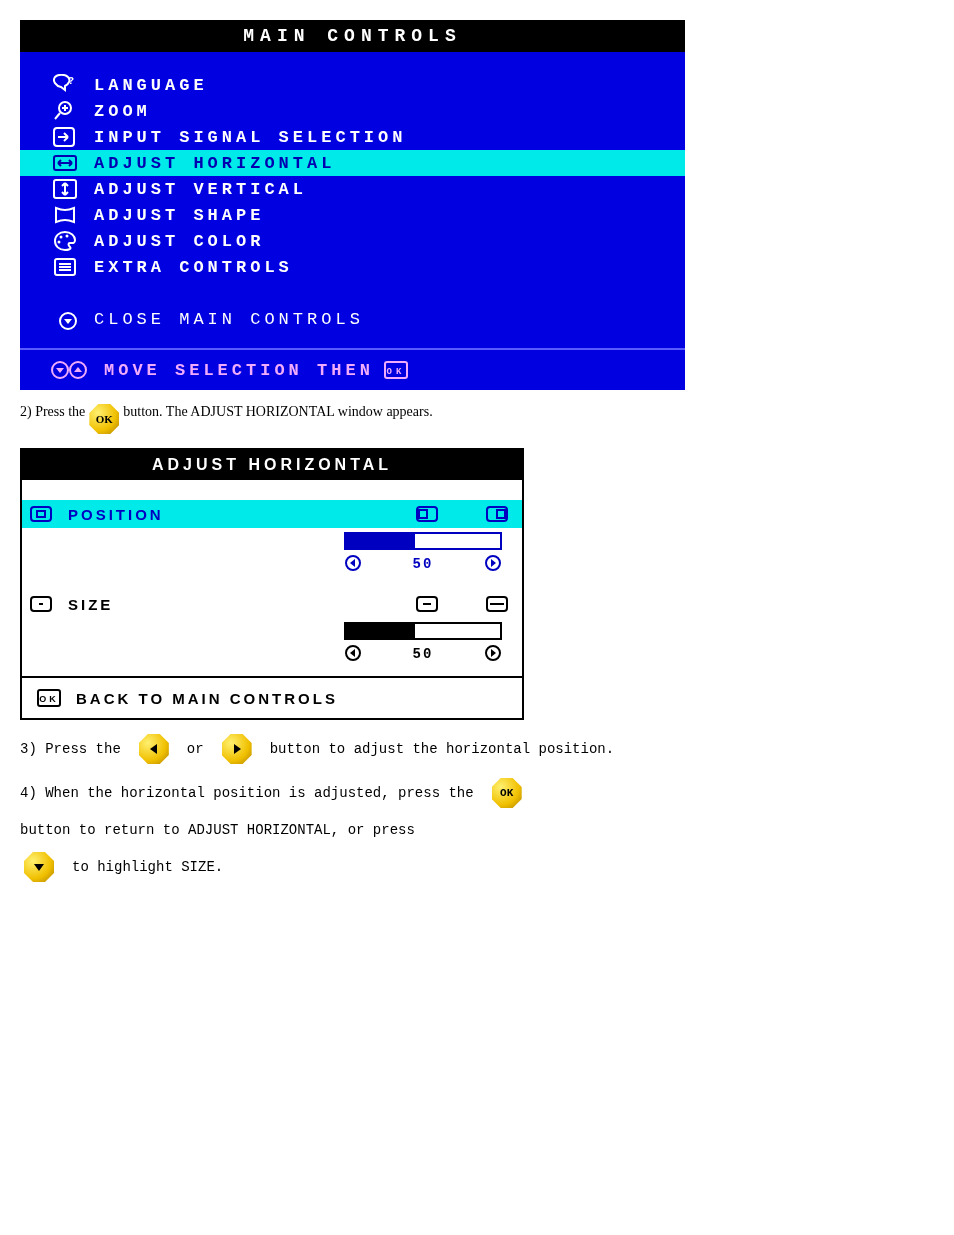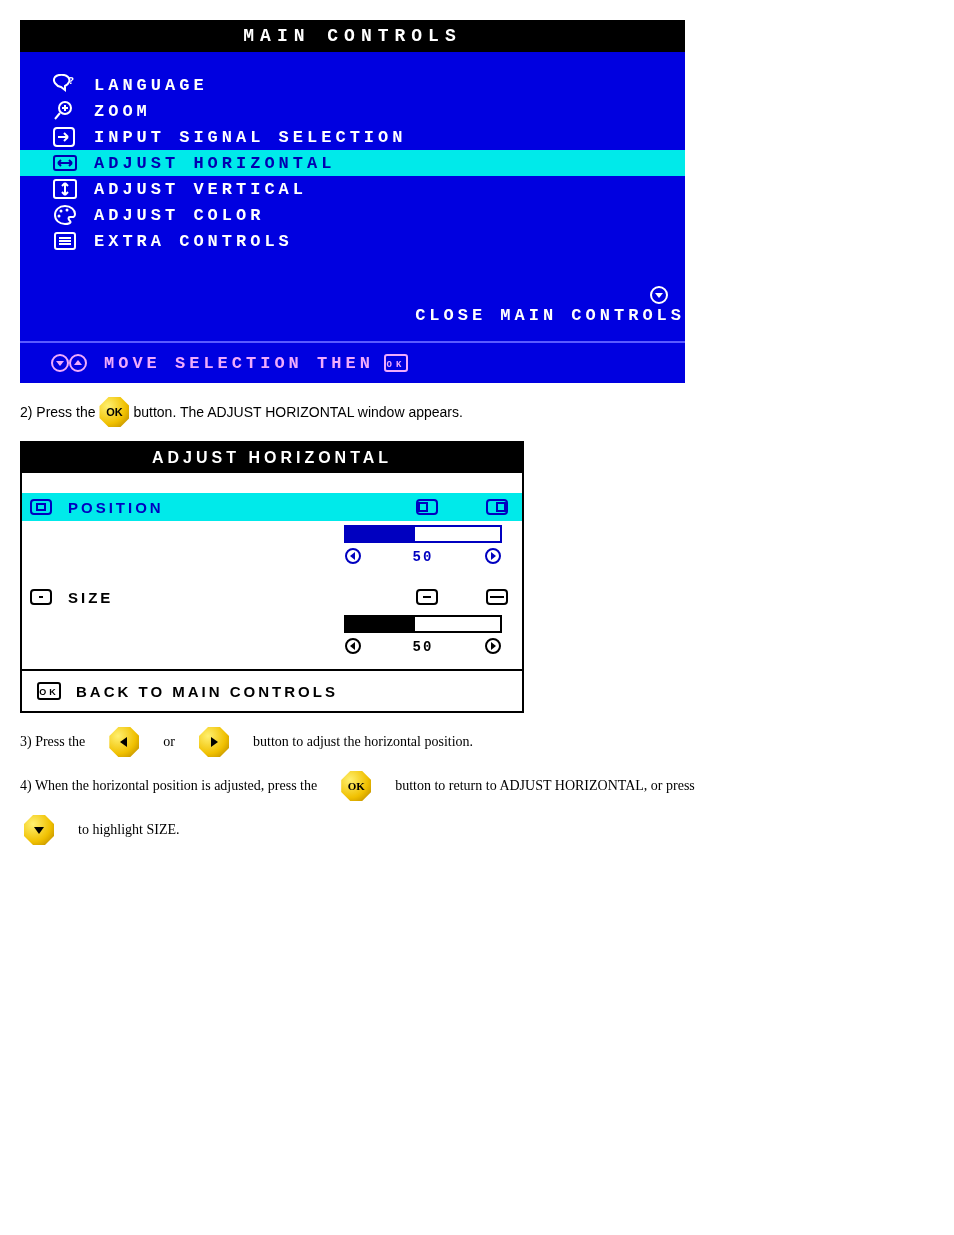--- a/index.html
+++ b/index.html
@@ -46,27 +46,26 @@
       display: inline-flex;
       align-items: center;
       justify-content: center;
       margin-right: 14px;
       color: inherit;
       flex-shrink: 0;
     }
     .close-row {
       margin-top: 26px;
       display: flex;
-      align-items: flex-end;
+      align-items: flex-start;
       padding: 4px 0 12px 36px;
       color: #fff;
-      font-weight: bold;
+      font-weight: normal;
       letter-spacing: 4px;
       font-size: 17px;
-      flex-direction: column;
     }
     .main-divider {
       border-top: 2px solid #5a5aff;
     }
     .footer-row {
       display: flex;
       align-items: center;
       padding: 10px 0 10px 30px;
       color: #f0abfc;
       font-weight: bold;
@@ -77,23 +76,22 @@
       margin-right: 14px;
     }
     .inline-ok {
       margin-left: 10px;
       display: inline-flex;
       align-items: center;
     }
     .instruction-line {
       margin: 14px 0;
       display: flex;
-      align-items: center;
       font-size: 14px;
-      font-family: Liberation Sans, sans-serif;
+      font-family: Liberation Serif, serif;
     }
     .yellow-btn {
       width: 30px;
       height: 30px;
       background: radial-gradient(circle at 30% 30%, #fff070, #f0c000 60%, #b08000);
       display: inline-flex;
       align-items: center;
       justify-content: center;
       margin: 0 4px;
       flex-shrink: 0;
@@ -203,22 +201,22 @@
       font-size: 15px;
       font-family: Arial, sans-serif;
     }
     .adjust-footer .row-icon {
       margin-right: 14px;
     }
     .step-text {
       display: flex;
       align-items: center;
       flex-wrap: wrap;
-      gap: 20px;
-      font-family: Liberation Serif, serif;
+      gap: 14px;
+      font-family: Liberation Mono, monospace;
       font-size: 14px;
     }
     svg {
       display: block;
     }
   </style>
 </head>
 <body>
 
 <div class="main-panel">
@@ -268,20 +266,28 @@
     <div class="menu-item">
       <span class="menu-icon">
         <svg width="26" height="22" viewBox="0 0 26 22">
             <rect x="2" y="2" width="22" height="18" rx="2" fill="none" stroke="currentColor" stroke-width="2"></rect>
             <path d="M13 5v12M13 5l-3 3M13 5l3 3M13 17l-3-3M13 17l3-3" stroke="currentColor" stroke-width="2" fill="none"></path>
           </svg>
       </span>
       <span>ADJUST VERTICAL</span>
     </div>
 
+    <div class="menu-item">
+      <span class="menu-icon">
+        <svg width="26" height="22" viewBox="0 0 26 22">
+            <path d="M4 4c0 0 5 2 9 2s9-2 9-2v14s-5-2-9-2-9 2-9 2z" stroke="currentColor" stroke-width="2" fill="none"></path>
+          </svg>
+      </span>
+      <span>ADJUST SHAPE</span>
+    </div>
 
     <div class="menu-item">
       <span class="menu-icon">
         <svg width="26" height="22" viewBox="0 0 26 22">
             <path d="M13 2c6 0 10 4 10 8s-3 3-5 3-2 2 0 4-2 3-5 3c-6 0-10-4-10-9s4-9 10-9z" stroke="currentColor" stroke-width="2" fill="none"></path>
             <circle cx="9" cy="7" r="1.5" fill="currentColor"></circle>
             <circle cx="15" cy="6" r="1.5" fill="currentColor"></circle>
             <circle cx="7" cy="12" r="1.5" fill="currentColor"></circle>
           </svg>
       </span>

